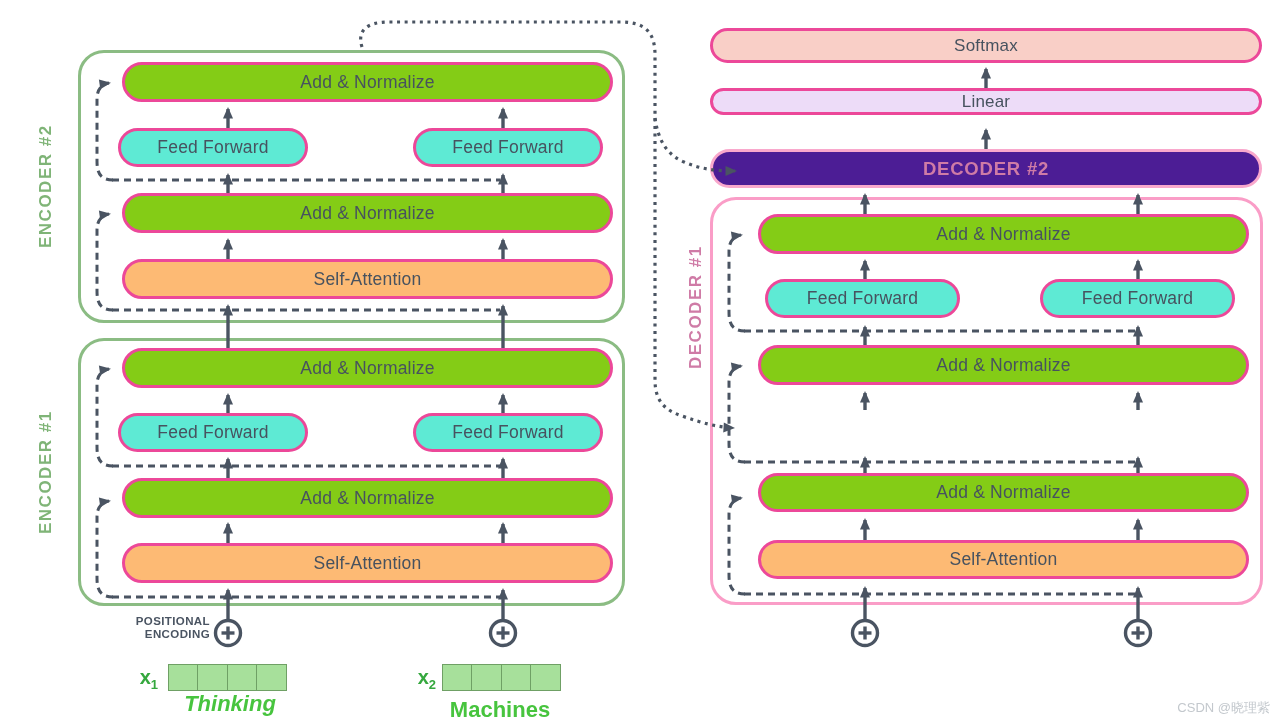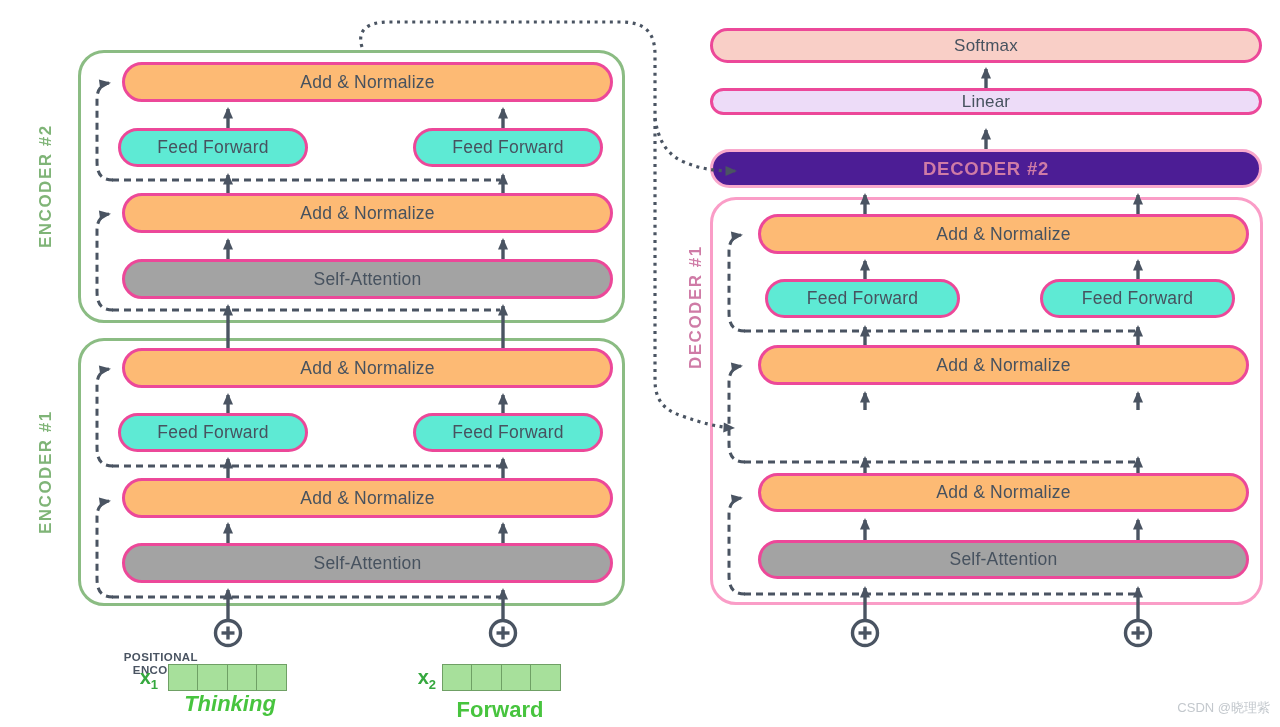--- a/index.html
+++ b/index.html
@@ -11,23 +11,23 @@
   
   .enc-box{border:3px solid #8bbc83;border-radius:26px;background:transparent;}
   .dec-box{border:3px solid #fa9dc7;border-radius:26px;background:transparent;}
   
   .pill{
     position:absolute;display:flex;align-items:center;justify-content:center;
     border:3px solid #ec4899;border-radius:24px;box-sizing:border-box;
     font-size:17.5px;font-weight:500;color:#47525f;letter-spacing:.2px;white-space:nowrap;
     background:#fff;z-index:2;
   }
-  .fill-green{background:#fdba74;}
+  .fill-green{background:#84cc16;}
   .fill-blue{background:#5eead4;}
-  .fill-orange{background:#a3a3a3;}
+  .fill-orange{background:#fdba74;}
   .fill-salmon{background:#f9cfc7;}
   .fill-purple{background:#eddcf8;}
   .pill-dec2{border-color:#f9a8cc;color:#cf7ba6;font-size:18.5px;letter-spacing:.8px;font-weight:600;background:#4c1d95;}
   
   .vlabel{
     position:absolute;display:flex;align-items:center;justify-content:center;
     writing-mode:vertical-rl;transform:rotate(180deg);
     font-size:17px;font-weight:600;letter-spacing:1.5px;white-space:nowrap;z-index:2;
   }
   .vlabel.green{color:#7fb477;}
@@ -88,21 +88,21 @@
   <div class="abs dec-box" style="left:710px;top:197px;width:553px;height:408px;box-sizing:border-box;"></div>
   <div class="vlabel pink" style="left:678px;top:197px;width:36px;height:220px;">DECODER #1</div>
 
   <div class="pill fill-green" style="left:758px;top:214px;width:491px;height:40px;">Add &amp; Normalize</div>
   <div class="pill fill-blue" style="left:765px;top:279px;width:195px;height:39px;">Feed Forward</div>
   <div class="pill fill-blue" style="left:1040px;top:279px;width:195px;height:39px;">Feed Forward</div>
   <div class="pill fill-green" style="left:758px;top:345px;width:491px;height:40px;">Add &amp; Normalize</div>
   <div class="pill fill-green" style="left:758px;top:473px;width:491px;height:39px;">Add &amp; Normalize</div>
   <div class="pill fill-orange" style="left:758px;top:540px;width:491px;height:39px;">Self-Attention</div>
 
-  <div class="posenc" style="left:86px;top:615px;width:112px;margin-top:36px;">
+  <div class="posenc" style="left:98px;top:615px;width:112px;">
     <div>POSITIONAL</div>
     <div>ENCODING</div>
   </div>
 
   <div class="xlabel" style="left:118px;top:666px;width:40px;">
     <span>x</span><sub>1</sub>
   </div>
   <div class="emb-cells" style="left:168px;top:664px;">
       <div class="cell"></div>
       <div class="cell"></div>
@@ -114,21 +114,21 @@
     <span>x</span><sub>2</sub>
   </div>
   <div class="emb-cells" style="left:442px;top:664px;">
       <div class="cell"></div>
       <div class="cell"></div>
       <div class="cell"></div>
       <div class="cell"></div>
     </div>
 
   <div class="word" style="left:150px;top:691px;width:160px;font-style:italic;">Thinking</div>
-  <div class="word" style="left:420px;top:697px;width:160px;">Forward</div>
+  <div class="word" style="left:420px;top:697px;width:160px;">Machines</div>
 
   <div class="watermark">CSDN @晓理紫</div>
 
   <svg class="lines" width="1280" height="727" viewBox="0 0 1280 727">
     <defs>
       <marker id="ah" markerUnits="userSpaceOnUse" markerWidth="13" markerHeight="11" refX="10" refY="5.5" orient="auto">
         <path d="M0.5,0.5 L12,5.5 L0.5,10.5 Z" fill="#4a5462"></path>
       </marker>
     </defs>
 

